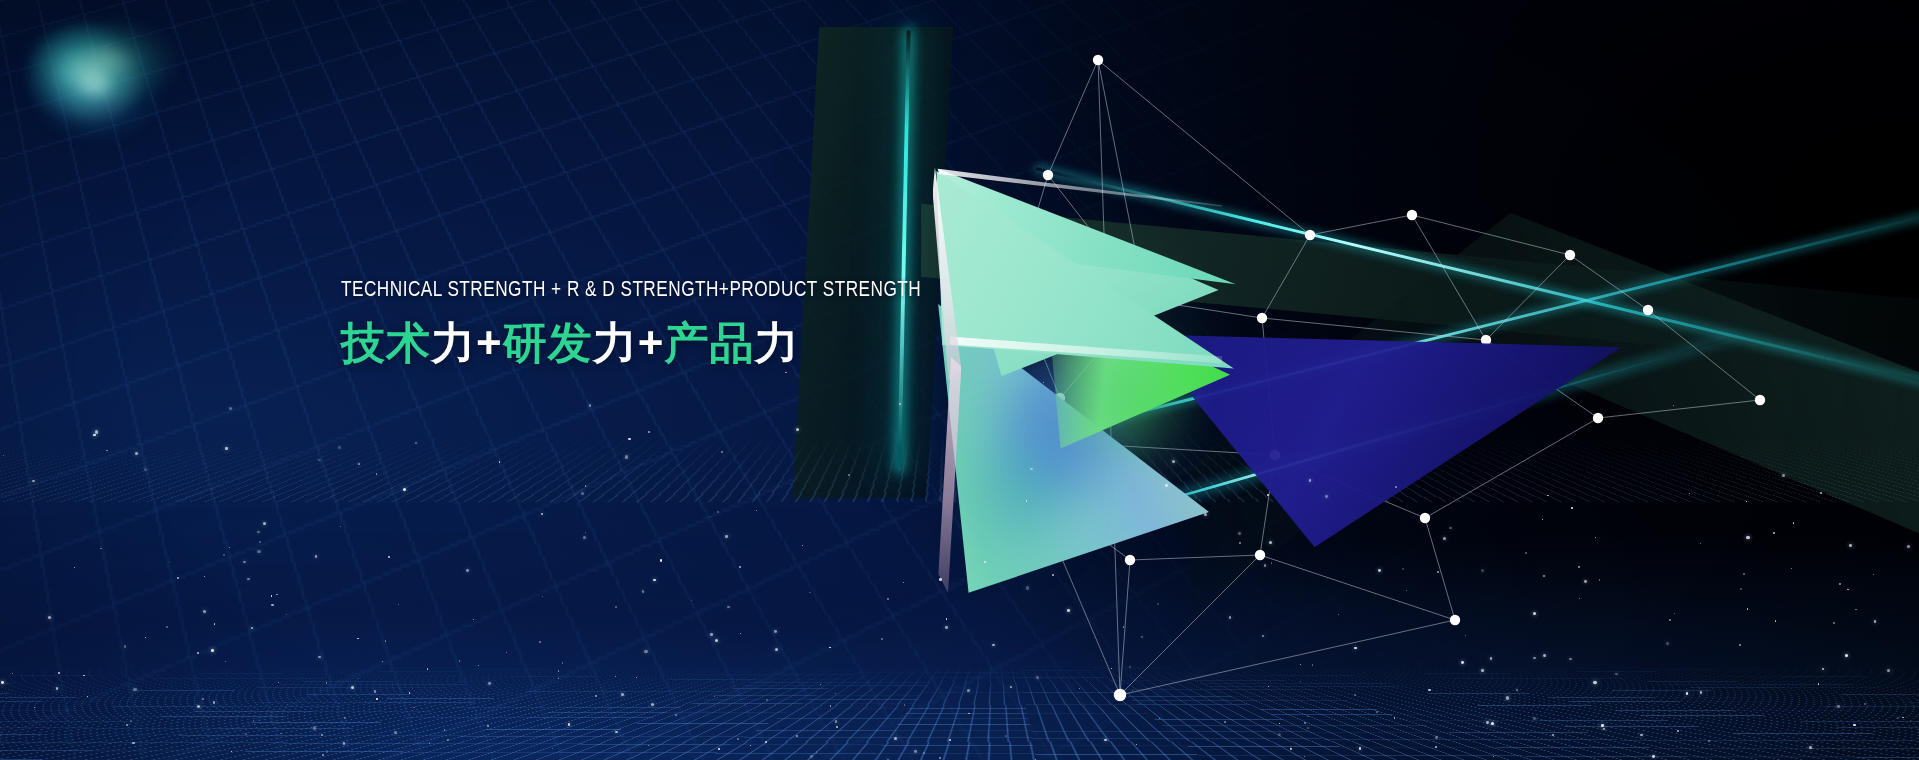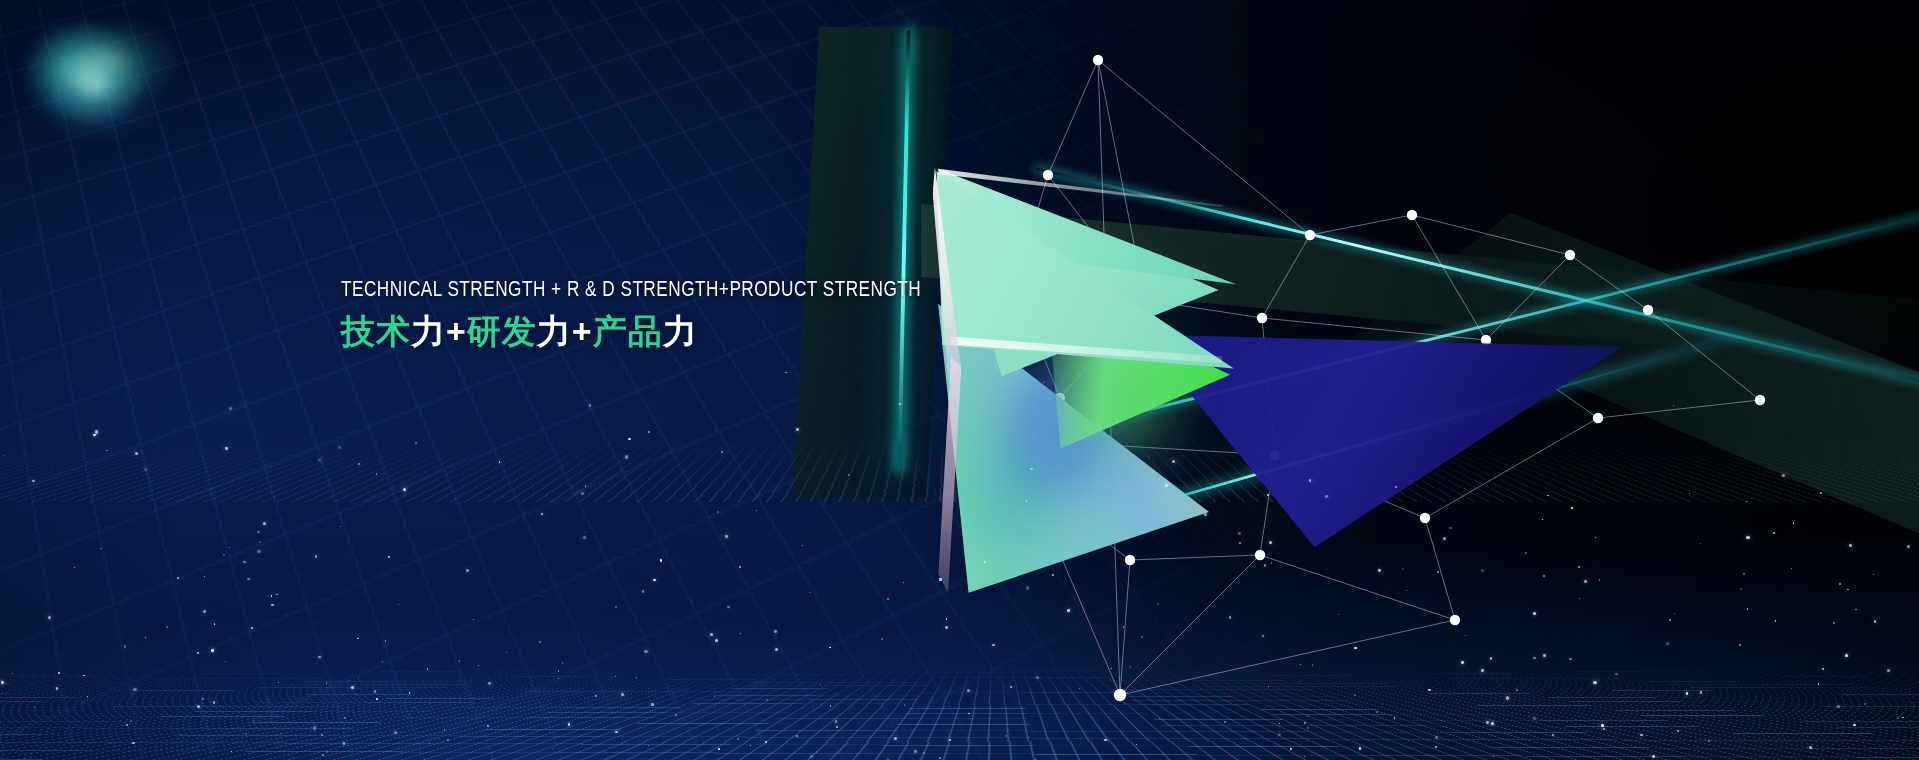--- a/index.html
+++ b/index.html
@@ -232,22 +232,22 @@
     font-size:21.5px;
     letter-spacing:.6px;
     font-weight:400;
     white-space:nowrap;
     transform:scaleX(.80);
     transform-origin:0 50%;
     line-height:1.1;
     text-shadow:0 1px 6px rgba(0,10,30,.85);
   }
   #headline{
-    margin-top:9px;
-    font-size:34px;
+    margin-top:15px;
+    font-size:44px;
     font-weight:700;
     letter-spacing:1px;
     line-height:1.18;
     white-space:nowrap;
     text-shadow:0 2px 10px rgba(0,12,36,.8);
   }
   .g{color:#2ed592;}
   .w{color:#ffffff;}
 </style>
 </head>

